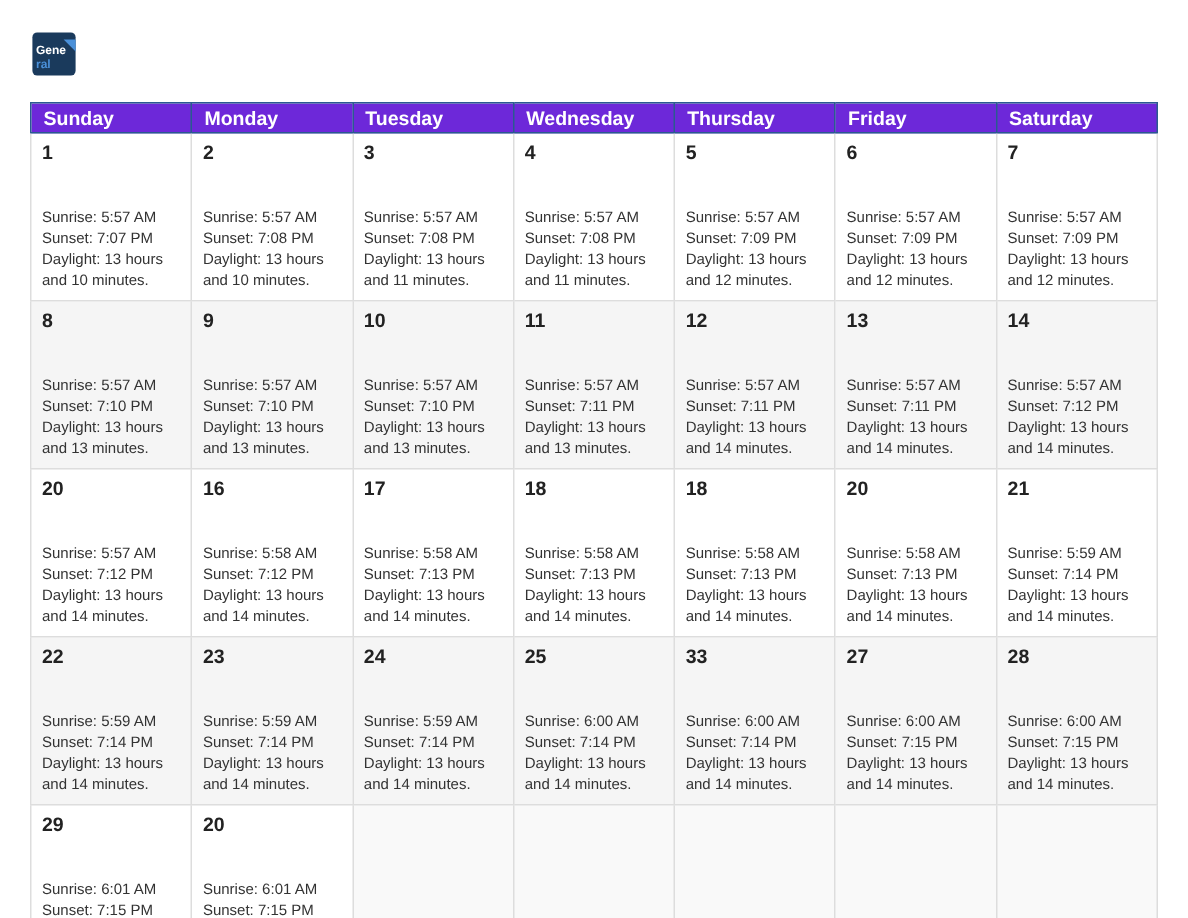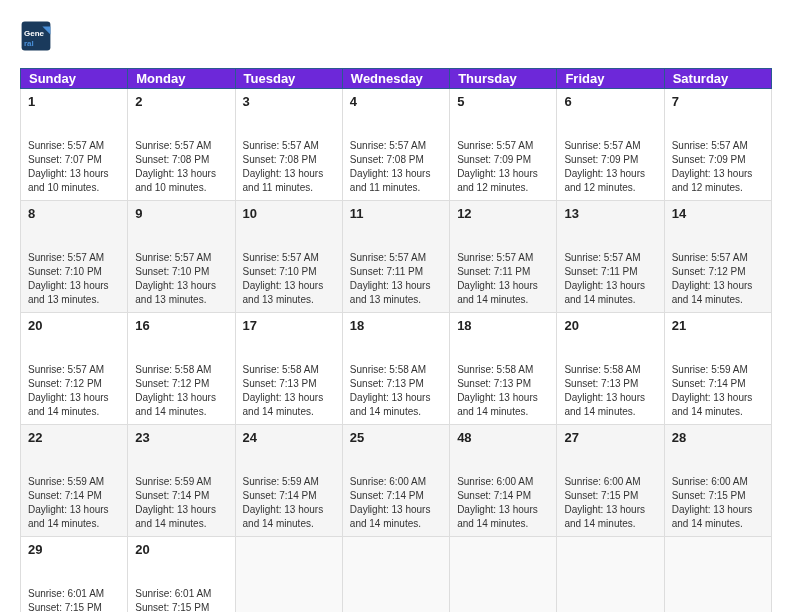--- a/index.html
+++ b/index.html
@@ -304,21 +304,21 @@
 and 14 minutes.</div>
         </td>
         <td>
           <span class="day-number">25</span>
           <div class="day-info" style="white-space: pre-line;">Sunrise: 6:00 AM
 Sunset: 7:14 PM
 Daylight: 13 hours
 and 14 minutes.</div>
         </td>
         <td>
-          <span class="day-number">48</span>
+          <span class="day-number">33</span>
           <div class="day-info" style="white-space: pre-line;">Sunrise: 6:00 AM
 Sunset: 7:14 PM
 Daylight: 13 hours
 and 14 minutes.</div>
         </td>
         <td>
           <span class="day-number">27</span>
           <div class="day-info" style="white-space: pre-line;">Sunrise: 6:00 AM
 Sunset: 7:15 PM
 Daylight: 13 hours

